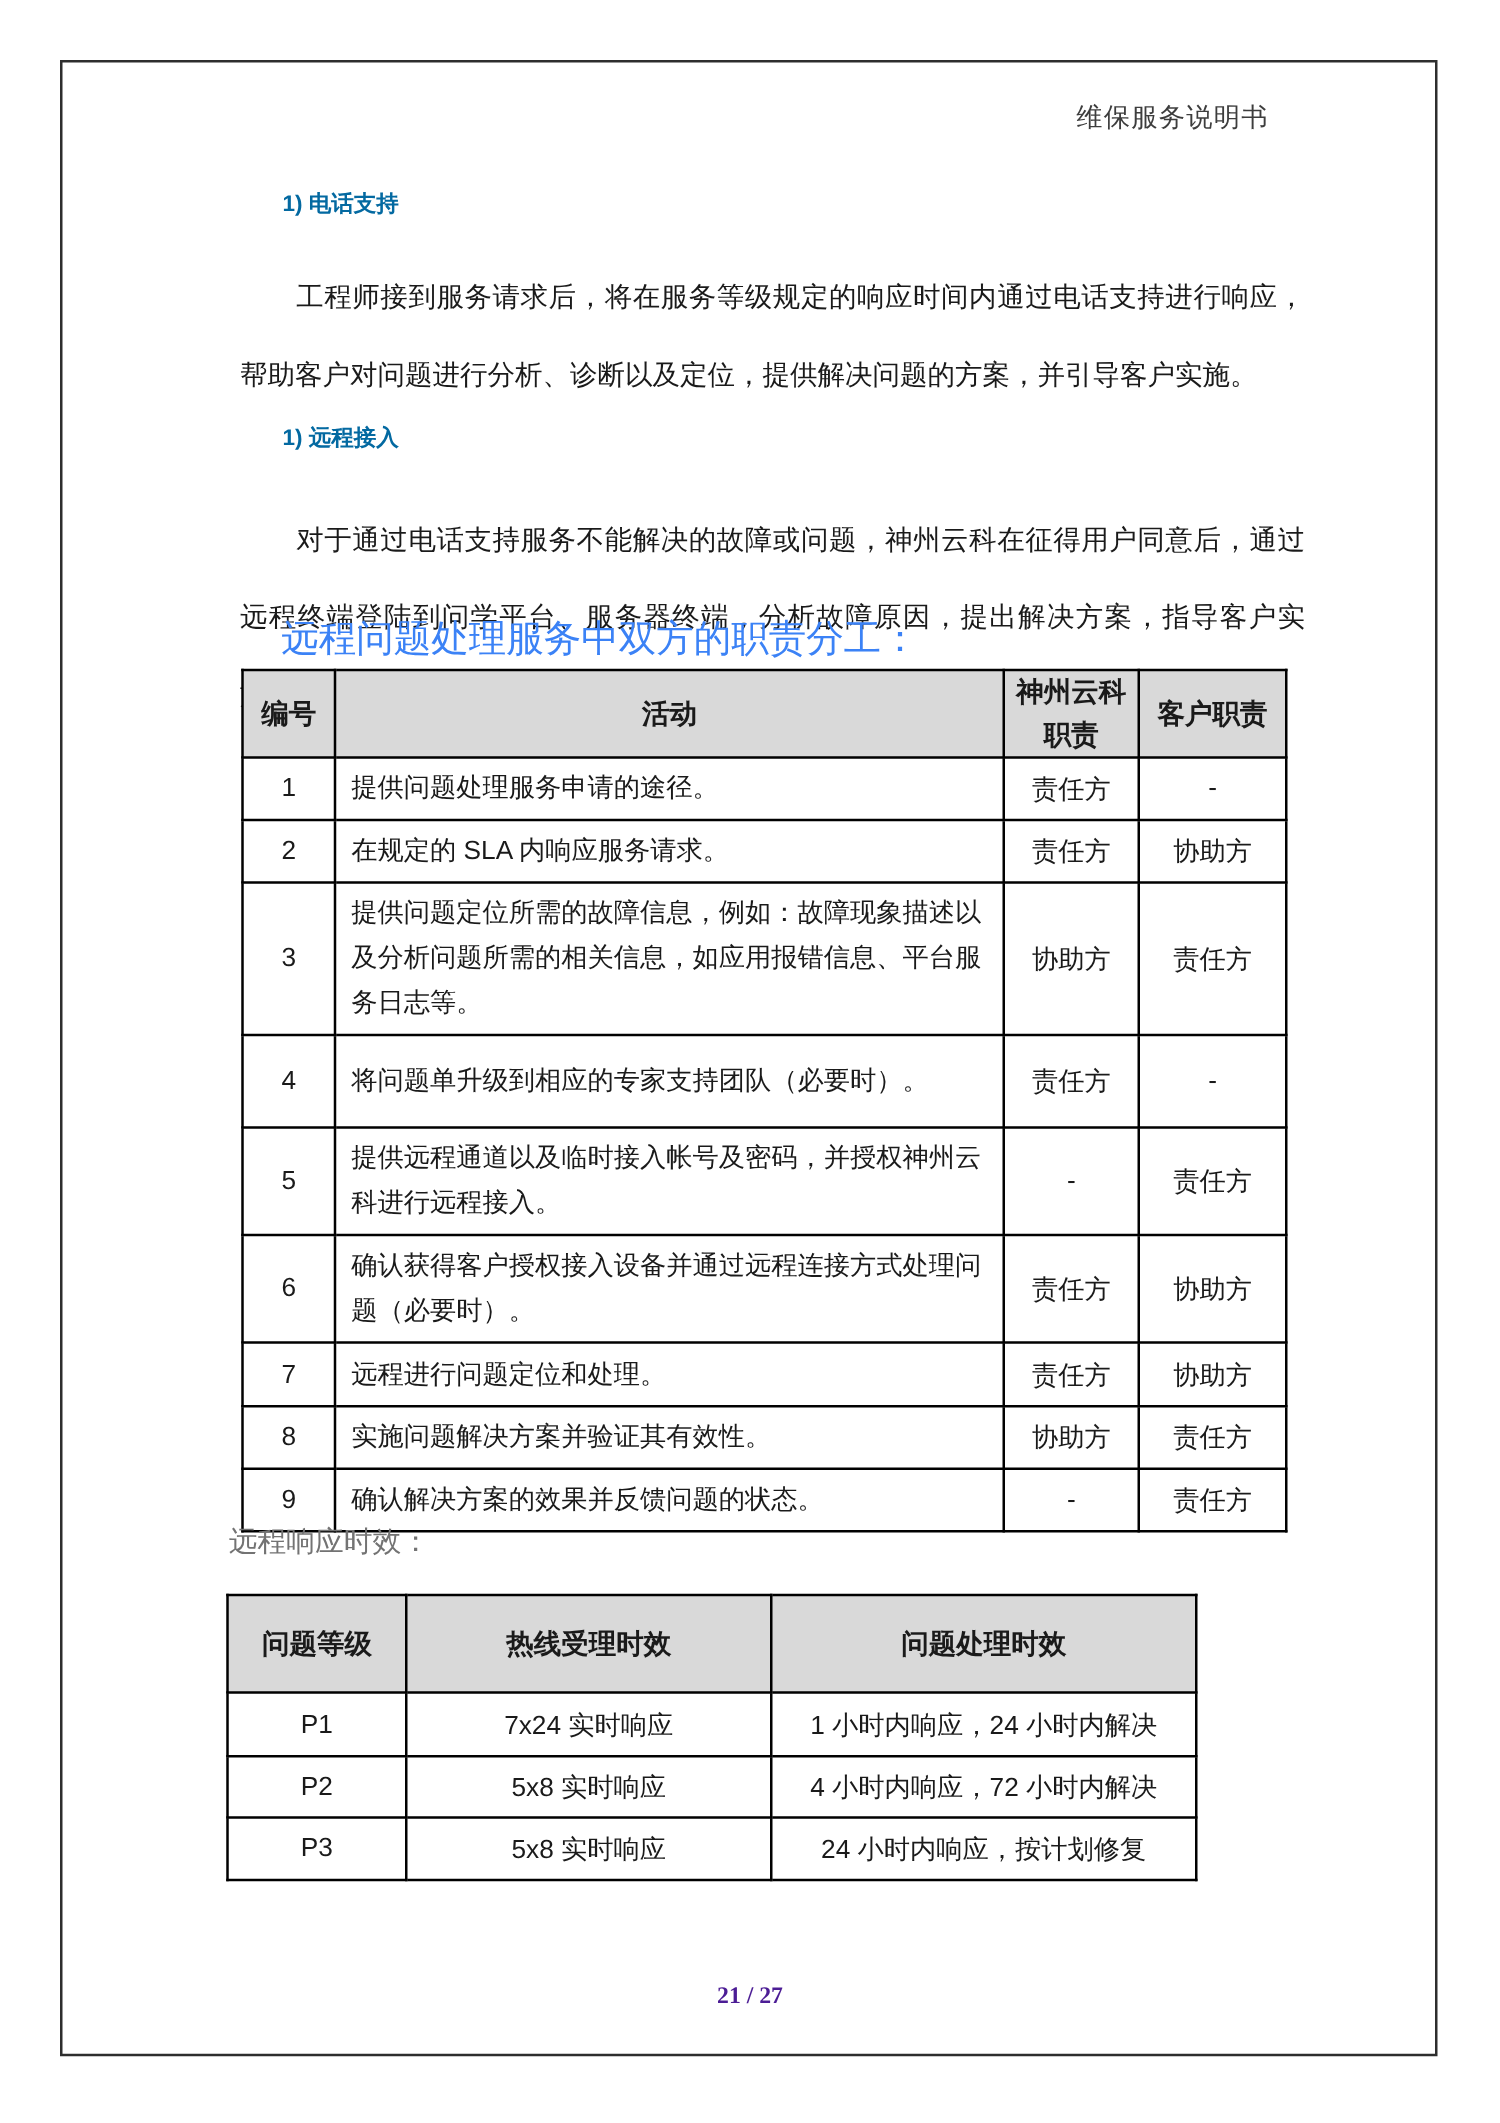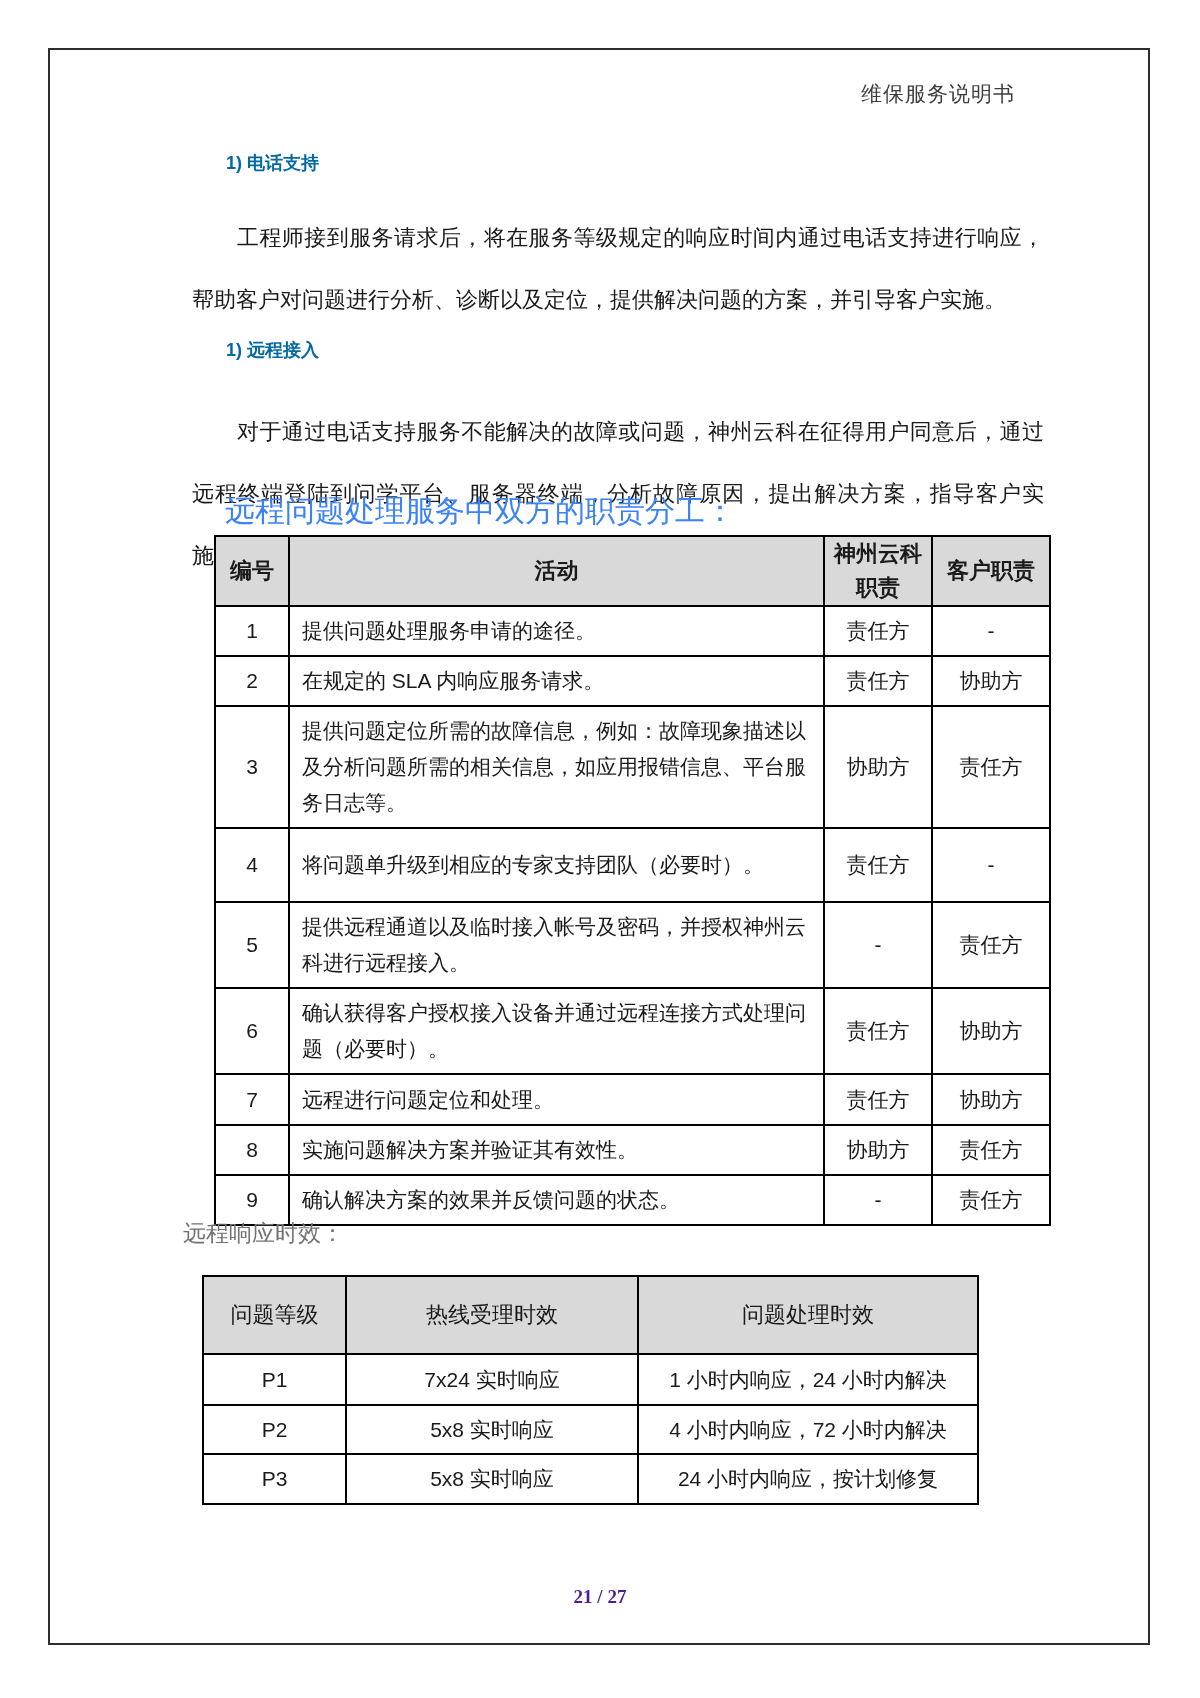--- a/index.html
+++ b/index.html
@@ -42,21 +42,21 @@
     text-align:justify;
     color:#1a1a1a;
   }
   .para1{top:195px;}
   .para2{top:389px;}
   .leadin{
     position:absolute;
     left:225px;top:491px;
     font-size:30px;color:#3b82f6;
   }
-  table{border-collapse:collapse;table-layout:fixed;margin-left:21px;}
+  table{border-collapse:collapse;table-layout:fixed;}
   td,th{
     border:2px solid #000;
     box-sizing:border-box;
     vertical-align:middle;
     font-weight:400;
   }
   .t1{
     position:absolute;
     left:193px;top:535px;
     width:835px;
@@ -78,21 +78,21 @@
     left:183px;top:1218px;
     font-size:23px;color:#737373;
   }
   .t2{
     position:absolute;
     left:181px;top:1275px;
     width:775px;
   }
   .t2 th{
     background:#d9d9d9;
-    font-weight:400;
+    font-weight:700;
     font-size:22px;
     text-align:center;
     padding:0 4px;
   }
   .t2 td{
     font-size:21px;
     text-align:center;
     padding:0 6px;
   }
   .footer{

